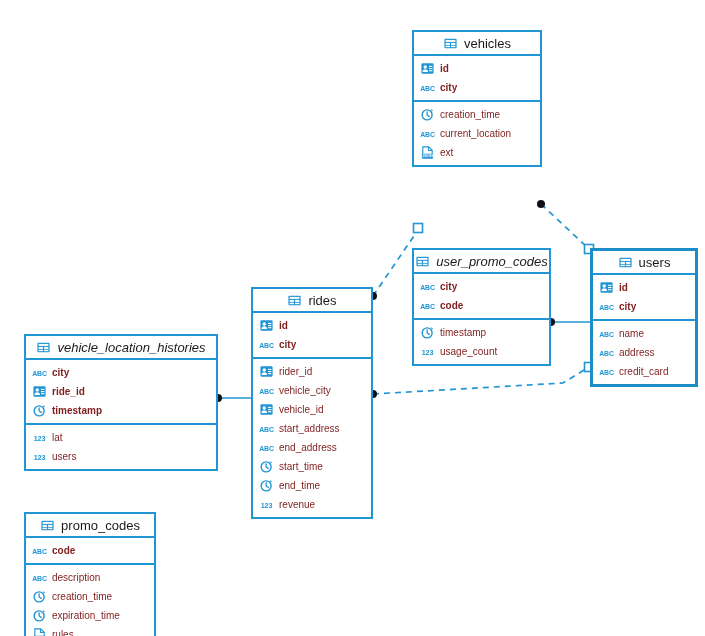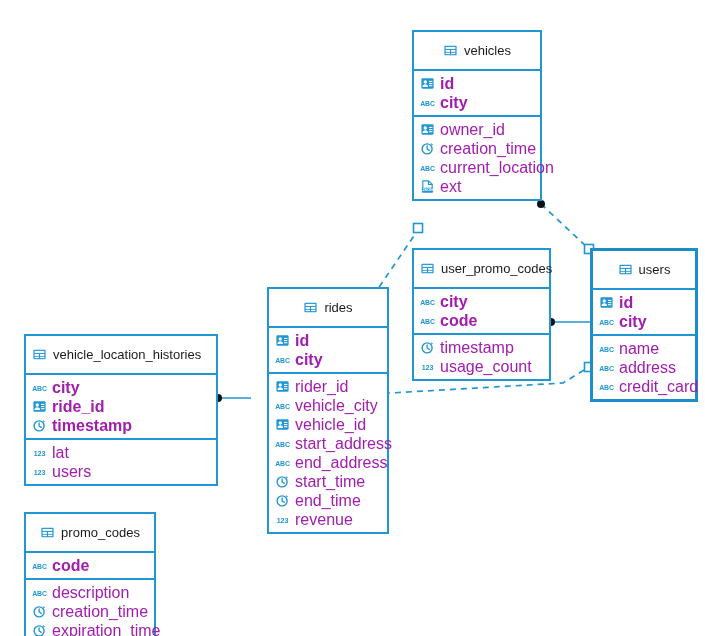--- a/index.html
+++ b/index.html
@@ -38,28 +38,29 @@
   .entity.selected {
     border-width: 3px;
     border-color: #1b8ec9;
     text-align: right;
   }
   .ent-header {
     display: flex;
     align-items: center;
     justify-content: center;
     gap: 6px;
-    height: 39px;
+    height: 24px;
     padding: 0 6px;
     border-bottom: 2px solid #2196d4;
     box-sizing: border-box;
     background: #ffffff;
   }
   .ent-header.left {
-    justify-content: flex-start;
+    justify-content: center;
+    font-style: italic;
   }
   .ent-title {
     font-size: 13px;
     color: #1a1a1a;
     white-space: nowrap;
     line-height: 1;
   }
   .ent-section {
     padding: 3px 0 3px 0;
     box-sizing: border-box;
@@ -69,22 +70,22 @@
   }
   .field {
     display: flex;
     align-items: center;
     gap: 5px;
     height: 19px;
     padding: 0 6px;
     box-sizing: border-box;
   }
   .field-name {
-    font-size: 16px;
-    color: #a21caf;
+    font-size: 10px;
+    color: #7f1d1d;
     white-space: nowrap;
     line-height: 1;
   }
   .field.key .field-name {
     font-weight: bold;
   }
   .ico {
     width: 15px;
     height: 15px;
     flex: 0 0 15px;
@@ -158,33 +159,20 @@
                 <text x="8" y="11.3" font-family="Liberation Sans, sans-serif" font-size="7.4" font-weight="bold" fill="#2196d4" text-anchor="middle" letter-spacing="-0.2">ABC</text>
               </svg>
             </span>
             <span class="field-name">city</span>
           </div>
         </div>
         <div class="ent-section cols">
           <div class="field">
             <span class="ico">
               <svg viewBox="0 0 16 16" xmlns="http://www.w3.org/2000/svg">
-                <rect x="1.5" y="2.5" width="13" height="11" rx="1.2" fill="#2196d4"></rect>
-                <circle cx="5.6" cy="6.4" r="1.8" fill="#ffffff"></circle>
-                <path d="M2.6 11.8c0-1.9 1.4-3 3-3s3 1.1 3 3z" fill="#ffffff"></path>
-                <rect x="9.6" y="5.2" width="3.6" height="1.15" fill="#ffffff"></rect>
-                <rect x="9.6" y="7.5" width="3.6" height="1.15" fill="#ffffff"></rect>
-                <rect x="9.6" y="9.8" width="3.6" height="1.15" fill="#ffffff"></rect>
-              </svg>
-            </span>
-            <span class="field-name">owner_id</span>
-          </div>
-          <div class="field">
-            <span class="ico">
-              <svg viewBox="0 0 16 16" xmlns="http://www.w3.org/2000/svg">
                 <circle cx="7.6" cy="8.4" r="5.3" fill="none" stroke="#2196d4" stroke-width="1.5"></circle>
                 <path d="M7.6 5.2v3.3l2.3 1.5" fill="none" stroke="#2196d4" stroke-width="1.4" stroke-linecap="round"></path>
                 <path d="M11.6 2.2l2.3 1.6-1.5 1.1z" fill="#2196d4"></path>
               </svg>
             </span>
             <span class="field-name">creation_time</span>
           </div>
           <div class="field">
             <span class="ico">
               <svg viewBox="0 0 16 16" xmlns="http://www.w3.org/2000/svg">
@@ -316,21 +304,21 @@
           <div class="field">
             <span class="ico">
               <svg viewBox="0 0 16 16" xmlns="http://www.w3.org/2000/svg">
                 <text x="8" y="11.3" font-family="Liberation Sans, sans-serif" font-size="7.4" font-weight="bold" fill="#2196d4" text-anchor="middle" letter-spacing="-0.2">ABC</text>
               </svg>
             </span>
             <span class="field-name">credit_card</span>
           </div>
         </div>
       </div>
-      <div class="entity" style="left: 251px; top: 287px; width: 122px; margin-left: 16px;">
+      <div class="entity" style="left: 251px; top: 287px; width: 122px;">
         <div class="ent-header">
           <span class="ico">
             <svg viewBox="0 0 16 16" xmlns="http://www.w3.org/2000/svg">
               <rect x="1.5" y="3" width="13" height="10" rx="1" fill="#2196d4"></rect>
               <rect x="2.8" y="4.2" width="10.4" height="2.1" fill="#ffffff"></rect>
               <rect x="2.8" y="7.4" width="4.6" height="2.1" fill="#ffffff"></rect>
               <rect x="8.6" y="7.4" width="4.6" height="2.1" fill="#ffffff"></rect>
               <rect x="2.8" y="10.4" width="4.6" height="1.5" fill="#ffffff"></rect>
               <rect x="8.6" y="10.4" width="4.6" height="1.5" fill="#ffffff"></rect>
             </svg>

